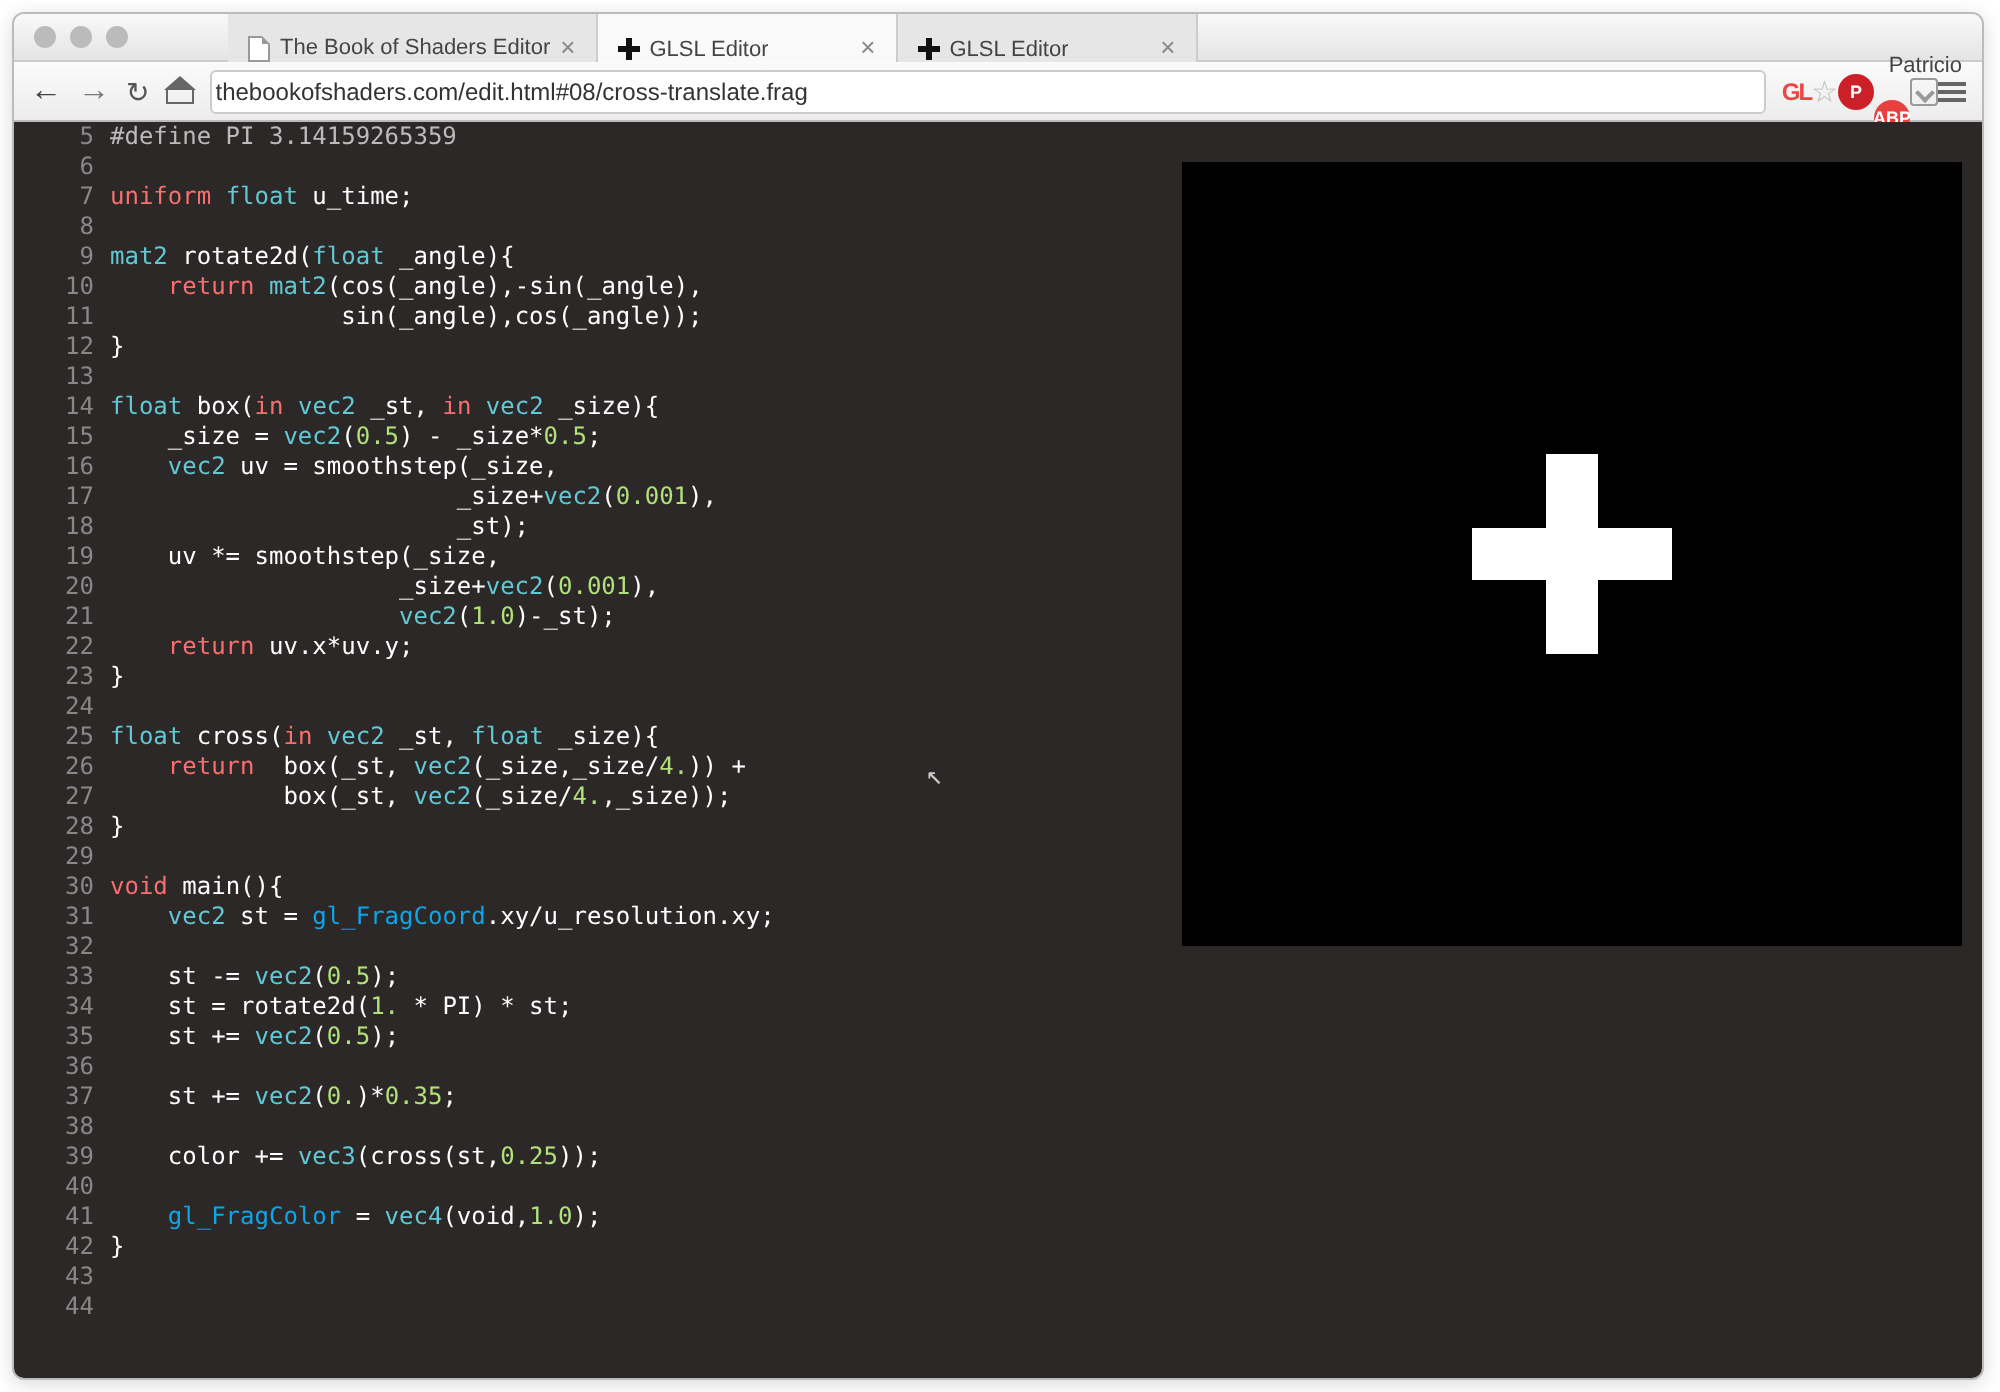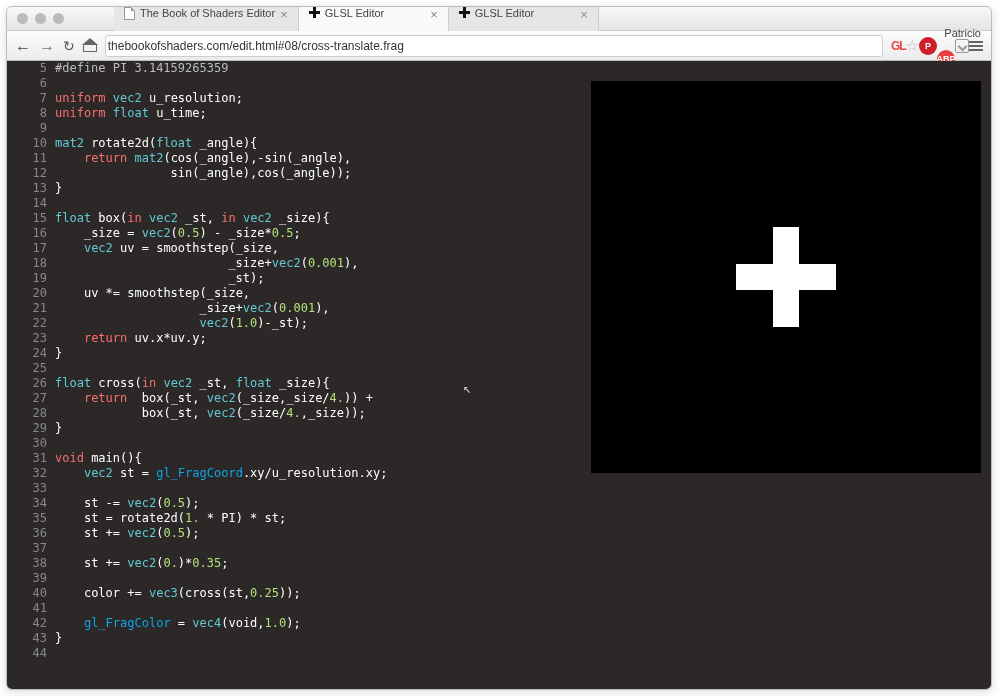--- a/index.html
+++ b/index.html
@@ -35,21 +35,21 @@
   gap: 7px;
   padding-left: 10px;
 }
 .dot { width: 11px; height: 11px; border-radius: 50%; background: #bbb; }
 .tabs {
   display: flex;
   margin-left: 50px;
 }
 .tab {
   display: flex;
-  align-items: flex-start;
+  align-items: flex-end;
   padding: 0 10px;
   height: 24px;
   border-right: 1px solid #ccc;
   background: #e6e6e6;
   font-size: 11px;
   gap: 5px;
   min-width: 150px;
   justify-content: space-between;
   color: #444;
 }
@@ -267,21 +267,20 @@
         <div>39</div>
         <div>40</div>
         <div>41</div>
         <div>42</div>
         <div>43</div>
         <div>44</div>
       </div>
     <div class="code" id="code">
         <div><span class="t-pre">#define PI 3.14159265359</span></div>
         <div>&nbsp;</div>
-        <div><span class="t-kw">uniform</span><span> </span><span class="t-type">vec2</span><span> </span><span class="t-id">u_resolution</span><span class="t-id">;</span></div>
         <div><span class="t-kw">uniform</span><span> </span><span class="t-type">float</span><span> </span><span class="t-id">u_time</span><span class="t-id">;</span></div>
         <div>&nbsp;</div>
         <div><span class="t-type">mat2</span><span> </span><span class="t-fn">rotate2d</span><span class="t-id">(</span><span class="t-type">float</span><span> </span><span class="t-id">_angle){</span></div>
         <div><span>    </span><span class="t-kw">return</span><span> </span><span class="t-type">mat2</span><span class="t-id">(</span><span class="t-fn">cos</span><span class="t-id">(_angle),-</span><span class="t-fn">sin</span><span class="t-id">(_angle),</span></div>
         <div><span>                </span><span class="t-fn">sin</span><span class="t-id">(_angle),</span><span class="t-fn">cos</span><span class="t-id">(_angle));</span></div>
         <div><span class="t-id">}</span></div>
         <div>&nbsp;</div>
         <div><span class="t-type">float</span><span> </span><span class="t-fn">box</span><span class="t-id">(</span><span class="t-kw">in</span><span> </span><span class="t-type">vec2</span><span> </span><span class="t-id">_st, </span><span class="t-kw">in</span><span> </span><span class="t-type">vec2</span><span> </span><span class="t-id">_size){</span></div>
         <div><span>    </span><span class="t-id">_size = </span><span class="t-type">vec2</span><span class="t-id">(</span><span class="t-num">0.5</span><span class="t-id">) - _size*</span><span class="t-num">0.5</span><span class="t-id">;</span></div>
         <div><span>    </span><span class="t-type">vec2</span><span> </span><span class="t-id">uv = </span><span class="t-fn">smoothstep</span><span class="t-id">(_size,</span></div>

